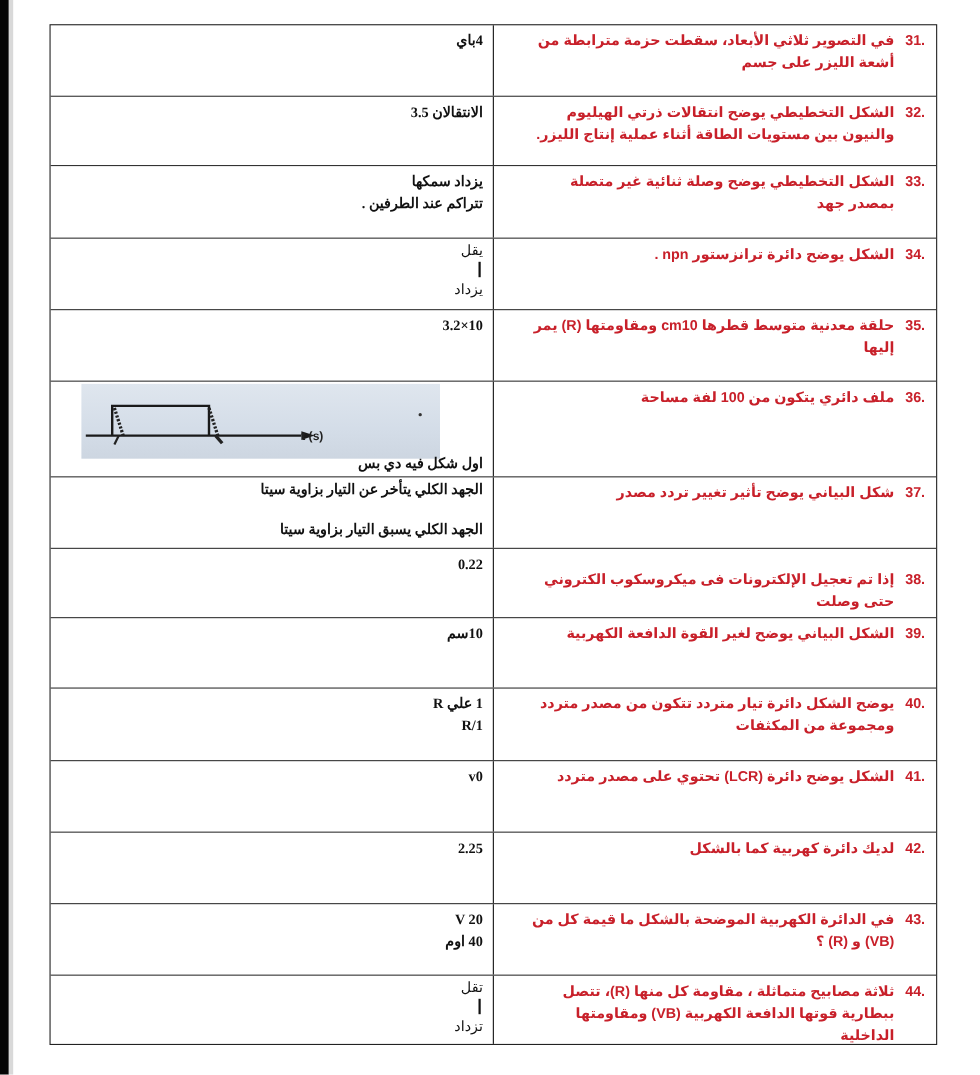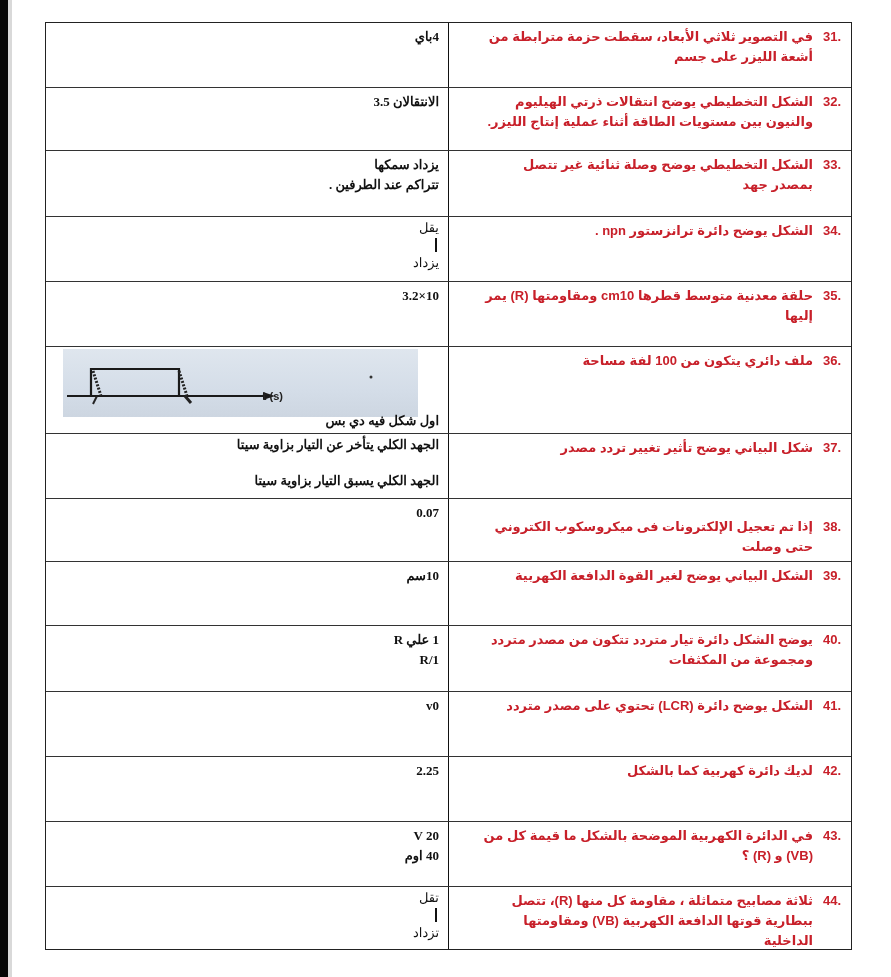--- a/index.html
+++ b/index.html
@@ -28,24 +28,23 @@
       padding: 4px 38px 0 30px; color: #c8202a; font-weight: bold;
       font-size: 13px; line-height: 20px; position: relative;
     }
     .qnum { position: absolute; right: 10px; top: 4px; direction: ltr; margin-left: 45px; }
     .qtext { display: block; }
     .line { display: block; white-space: pre; font-family: Liberation Serif, serif; }
     .line.thin { font-weight: normal; }
     .bar { display: block; width: 2px; height: 14px; background: #111; margin: 2px 2px 2px auto; }
 
     .photo {
-      position: absolute; left: 17px; top: 2px; width: 326px; height: 68px;
+      position: absolute; left: 28px; top: 2px; width: 326px; height: 68px;
       background: linear-gradient(180deg, #dfe6ee 0%, #d4dde8 60%, #cdd6e1 100%);
       overflow: hidden;
-      padding-left: 29px;
     }
     .photo svg { position: absolute; left: 0; top: 0; }
     .photo-caption { position: absolute; right: 9px; bottom: 2px; text-align: center; }
   </style>
 </head>
 <body>
 
 <div class="edge-black"></div>
 <div class="edge-gray"></div>
 
@@ -71,21 +70,21 @@
     </div>
   </div>
 
   <div class="row" style="height:66px">
     <div class="cell-answer">
       <span class="line">يزداد سمكها</span>
       <span class="line">تتراكم عند الطرفين .</span>
     </div>
     <div class="cell-question">
       <span class="qnum">33.</span>
-      <span class="qtext">الشكل التخطيطي يوضح وصلة ثنائية غير تتصل بمصدر جهد</span>
+      <span class="qtext">الشكل التخطيطي يوضح وصلة ثنائية غير متصلة بمصدر جهد</span>
     </div>
   </div>
 
   <div class="row" style="height:65px">
     <div class="cell-answer" style="line-height:17px;padding-top:2px">
       <span class="line thin">يقل</span>
       <span class="bar"></span>
       <span class="line thin">يزداد</span>
     </div>
     <div class="cell-question">
@@ -134,21 +133,21 @@
       <span class="line">الجهد الكلي يسبق التيار بزاوية سيتا</span>
     </div>
     <div class="cell-question">
       <span class="qnum">37.</span>
       <span class="qtext">شكل البياني يوضح تأثير تغيير تردد مصدر</span>
     </div>
   </div>
 
   <div class="row" style="height:63px">
     <div class="cell-answer">
-      <span class="line">0.07</span>
+      <span class="line">0.22</span>
     </div>
     <div class="cell-question" style="padding-top:18px">
       <span class="qnum" style="top:18px">38.</span>
       <span class="qtext">إذا تم تعجيل الإلكترونات فى ميكروسكوب الكتروني حتى وصلت</span>
     </div>
   </div>
 
   <div class="row" style="height:64px">
     <div class="cell-answer">
       <span class="line">10سم</span>

